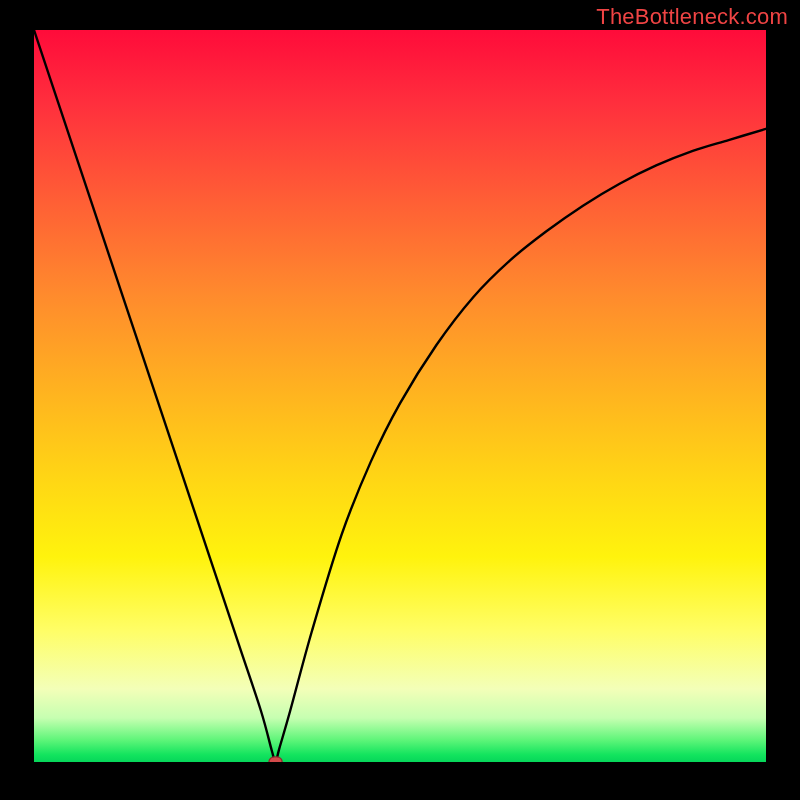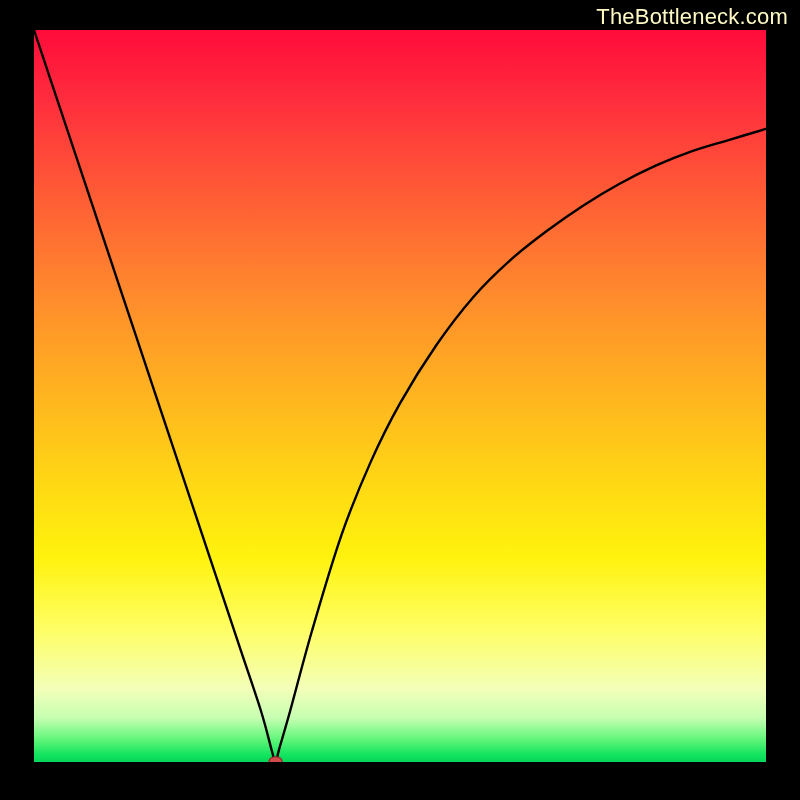--- a/index.html
+++ b/index.html
@@ -45,21 +45,21 @@
     position: absolute;
     inset: 0;
     width: 100%;
     height: 100%;
     pointer-events: none;
   }
   .watermark {
     position: absolute;
     top: 4px;
     right: 12px;
-    color: #fef9c3;
+    color: #ef4444;
     font-size: 22px;
     letter-spacing: 0.2px;
     font-weight: 500;
   }
 </style>
 </head>
 <body>
 
 <div class="frame">
 

